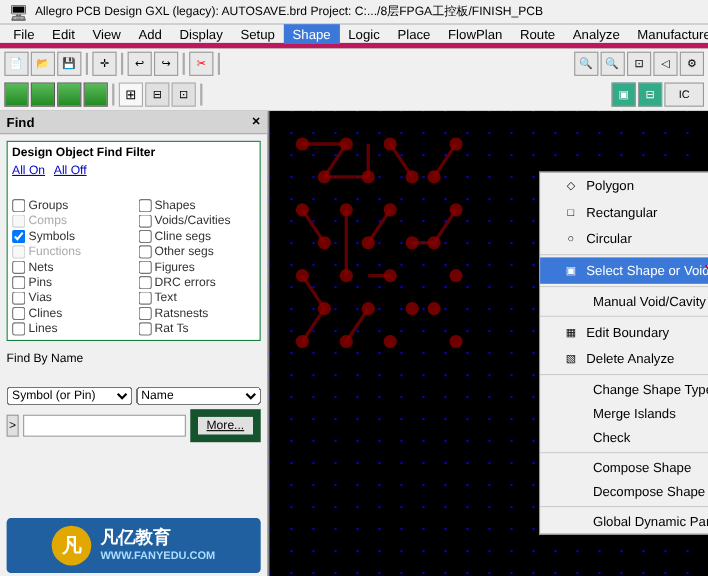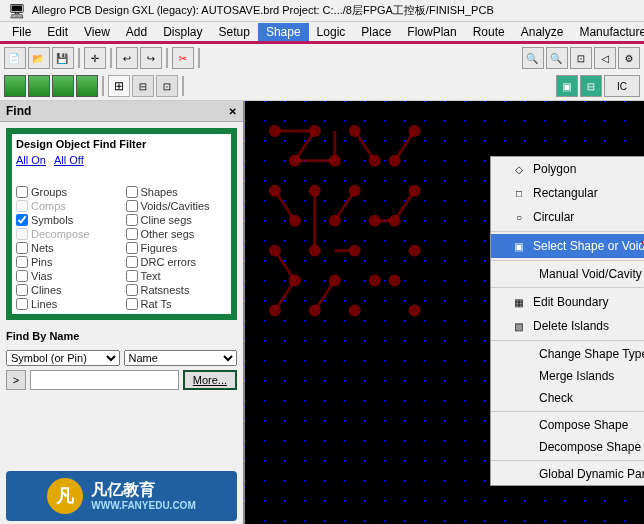--- a/index.html
+++ b/index.html
@@ -17,21 +17,21 @@
     }
     .title-bar-text { flex: 1; font-size: 11px; color: #000; white-space: nowrap; overflow: hidden; }
 
     
     .menu-bar {
       background: #f0f0f0;
       height: 22px;
       display: flex;
       align-items: center;
       padding: 0 4px;
-      border-bottom: 3px solid #be185d;
+      border-bottom: 5px solid #be185d;
     }
     .menu-item {
       padding: 2px 8px;
       cursor: pointer;
       font-size: 12px;
       color: #000;
       position: relative;
     }
     .menu-item.shape-active { background: #3c78d8; color: #fff; }
 
@@ -82,21 +82,21 @@
       display: flex;
       align-items: center;
       justify-content: space-between;
     }
     .panel-header-icon {
       font-size: 10px;
       cursor: pointer;
     }
 
     .find-filter-box {
-      border: 6px solid #15803d;
+      border: 1px solid #15803d;
       margin: 6px;
       padding: 4px;
       background: #fff;
     }
     .find-filter-title {
       font-size: 11px;
       font-weight: bold;
       margin-bottom: 4px;
     }
     .all-on-off {
@@ -118,35 +118,35 @@
       gap: 3px;
       color: #333;
     }
     .checkbox-item.disabled { color: #aaa; }
     .checkbox-item input[type=checkbox] { width: 12px; height: 12px; }
 
     .find-by-name {
       margin: 4px 6px;
       font-size: 11px;
     }
-    .find-by-name-title { font-weight: bold; margin-bottom: 8px; }
+    .find-by-name-title { font-weight: normal; margin-bottom: 20px; }
     .find-dropdowns {
       display: flex;
       gap: 4px;
       margin-bottom: 4px;
     }
     .find-dropdowns select { font-size: 11px; flex: 1; }
     .find-input-row {
       display: flex;
       gap: 4px;
       align-items: center;
     }
     .find-arrow { width: 20px; height: 20px; background: #e0e0e0; border: 1px solid #999; display: flex; align-items: center; justify-content: center; cursor: pointer; }
     .find-text-input { flex: 1; height: 20px; border: 1px solid #999; font-size: 11px; padding: 0 2px; }
-    .find-more-btn { padding: 2px 8px; font-size: 11px; background: #e0e0e0; border: 2px solid #14532d; cursor: pointer; text-decoration: underline; }
+    .find-more-btn { padding: 2px 8px; font-size: 11px; background: #e0e0e0; border: 7px solid #14532d; cursor: pointer; text-decoration: underline; }
 
     
     .logo-area {
       margin: 4px 6px;
       background: #2060a0;
       height: 50px;
       display: flex;
       align-items: center;
       justify-content: center;
       color: #fff;
@@ -354,21 +354,21 @@
           <div class="checkbox-item">
             <input type="checkbox" checked="" style="">
             <span>Symbols</span>
           </div>
           <div class="checkbox-item">
             <input type="checkbox" style="">
             <span>Cline segs</span>
           </div>
           <div class="checkbox-item disabled">
             <input type="checkbox" disabled="" style="">
-            <span>Decompose</span>
+            <span>Functions</span>
           </div>
           <div class="checkbox-item">
             <input type="checkbox" style="">
             <span>Other segs</span>
           </div>
           <div class="checkbox-item">
             <input type="checkbox" style="">
             <span>Nets</span>
           </div>
           <div class="checkbox-item">
@@ -517,21 +517,21 @@
           <span style="width: 22px;"></span>
           <span>Manual Void/Cavity</span>
         </div>
         <div class="dropdown-separator"></div>
         <div class="dropdown-item">
           <span class="dropdown-item-icon">▦</span>
           <span>Edit Boundary</span>
         </div>
         <div class="dropdown-item">
           <span class="dropdown-item-icon">▧</span>
-          <span>Delete Islands</span>
+          <span>Delete Analyze</span>
         </div>
         <div class="dropdown-separator"></div>
         <div class="dropdown-item">
           <span style="width: 22px;"></span>
           <span>Change Shape Type</span>
         </div>
         <div class="dropdown-item">
           <span style="width: 22px;"></span>
           <span>Merge Islands</span>
         </div>

